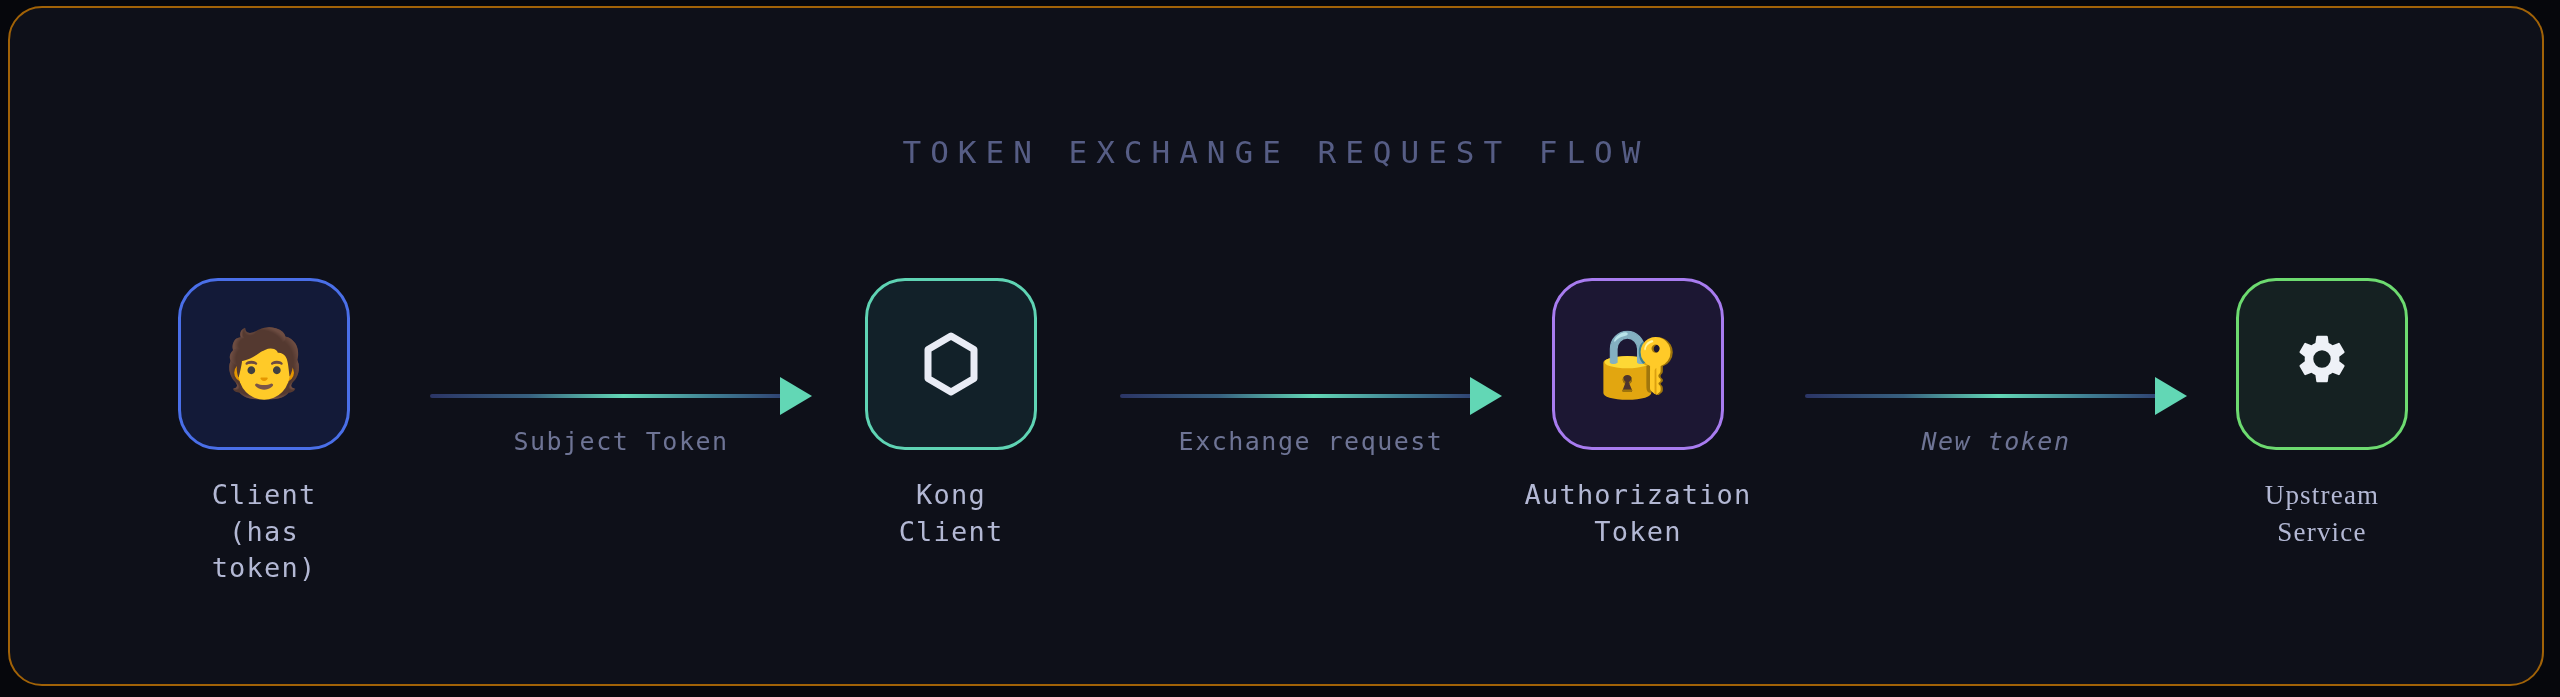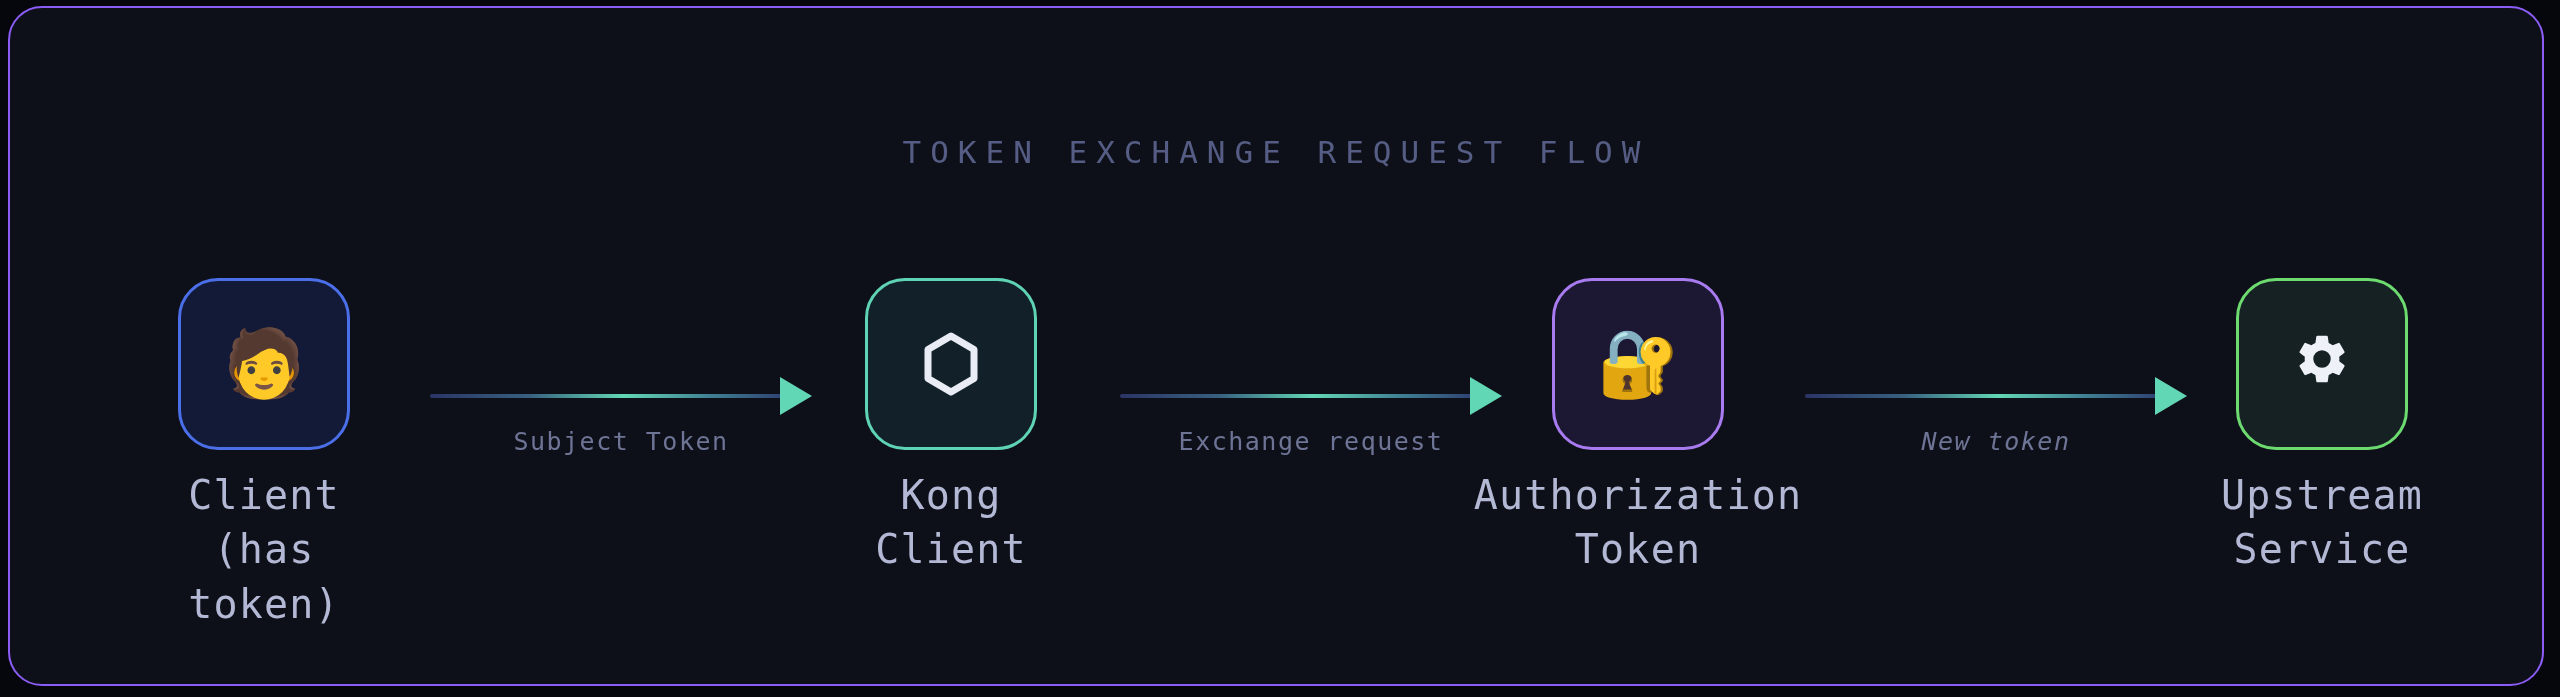--- a/index.html
+++ b/index.html
@@ -17,21 +17,21 @@
 
   
   .diagram-panel {
     position: absolute;
     left: 8px;
     top: 6px;
     width: 2536px;
     height: 680px;
     box-sizing: border-box;
     background: #0e1019;
-    border: 2px solid #8b5cf6;
+    border: 2px solid #a16207;
     border-radius: 34px;
   }
 
   
   .flow-title {
     position: absolute;
     left: 0;
     top: 126px;
     width: 100%;
     text-align: center;
@@ -70,40 +70,40 @@
     align-items: center;
     justify-content: center;
     position: relative;
   }
   .node-glyph {
     font-size: 66px;
     line-height: 1;
     font-family: "DejaVu Sans", "Liberation Sans", sans-serif;
   }
   .node-label {
-    margin-top: 18px;
+    margin-top: 27px;
     text-align: center;
-    font-size: 40px;
+    font-size: 27px;
     line-height: 1.36;
     letter-spacing: 1.2px;
     color: #b3b8d4;
     white-space: pre-line;
   }
 
   
   .node-client  .node-box { border-color: #4a6fe8; background: #131a38; }
   .node-kong    .node-box { border-color: #5fd4b4; background: #122129; }
   .node-auth    .node-box { border-color: #a87cf0; background: #1c1733; }
   .node-up      .node-box { border-color: #6ddb70; background: #152122; }
 
   
   .node-client { left: 166px; }
   .node-kong   { left: 853px; }
   .node-auth   { left: 1540px; }
-  .node-up     { left: 2224px; }
+  .node-up     { left: 2224px; font-family: Liberation Serif, serif; }
 
   
   .connector {
     position: absolute;
     top: 0;
     height: 172px;
     width: 400px;
   }
   .conn-1 { left: 420px; }
   .conn-2 { left: 1110px; }

